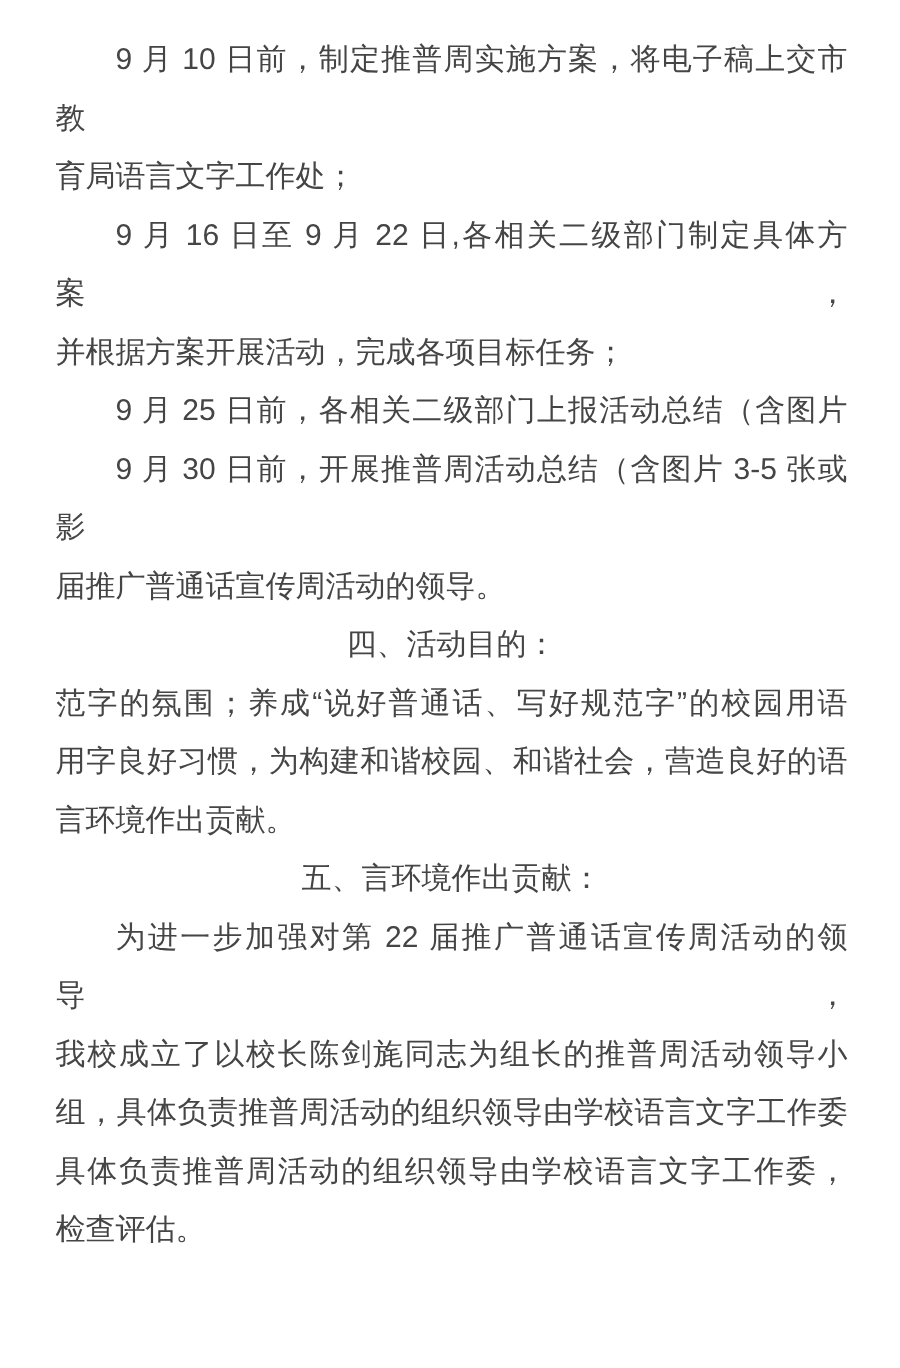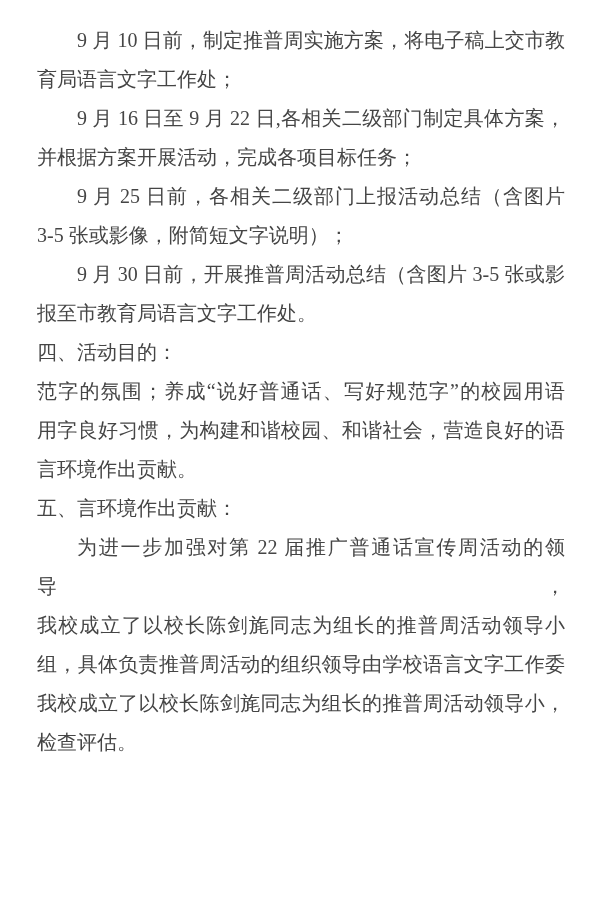--- a/index.html
+++ b/index.html
@@ -6,21 +6,21 @@
     margin: 0;
     padding: 0;
     background: #ffffff;
   }
   .page {
     position: relative;
     width: 600px;
     height: 912px;
     background: #ffffff;
     overflow: hidden;
-    font-family: Liberation Serif, serif;
+    font-family: Liberation Sans, sans-serif;
   }
   .doc {
     padding: 21px 35px 0 37px;
     font-size: 20px;
     line-height: 39px;
     color: #454545;
     -webkit-font-smoothing: antialiased;
   }
   .line {
     width: 528px;
@@ -29,40 +29,39 @@
   }
   .line.justify {
     text-align: justify;
     text-align-last: justify;
   }
   .line.indent {
     text-indent: 40px;
   }
   .line.heading,
   .line.subheading {
-    text-align: left;
+    text-align: center;
   }
 </style>
 </head>
 <body>
 
 <div class="page" style="background: rgb(255, 255, 255);">
   <div class="doc" style="color: rgb(69, 69, 69);">
       <div class="line justify indent">9 月 10 日前，制定推普周实施方案，将电子稿上交市教</div>
       <div class="line">育局语言文字工作处；</div>
       <div class="line justify indent">9 月 16 日至 9 月 22 日,各相关二级部门制定具体方案，</div>
       <div class="line">并根据方案开展活动，完成各项目标任务；</div>
       <div class="line justify indent">9 月 25 日前，各相关二级部门上报活动总结（含图片</div>
-      <div class="line">3-5 张或影像，附简短文字说明）；</div>
       <div class="line justify indent">9 月 30 日前，开展推普周活动总结（含图片 3-5 张或影</div>
-      <div class="line">报至市教育局语言文字工作处。</div>
+      <div class="line">届推广普通话宣传周活动的领导。</div>
       <div class="line heading">四、活动目的：</div>
       <div class="line justify">范字的氛围；养成“说好普通话、写好规范字”的校园用语</div>
       <div class="line justify">用字良好习惯，为构建和谐校园、和谐社会，营造良好的语</div>
       <div class="line">言环境作出贡献。</div>
       <div class="line heading">五、言环境作出贡献：</div>
       <div class="line justify indent">为进一步加强对第 22 届推广普通话宣传周活动的领导，</div>
       <div class="line justify">我校成立了以校长陈剑旄同志为组长的推普周活动领导小</div>
       <div class="line justify">组，具体负责推普周活动的组织领导由学校语言文字工作委</div>
-      <div class="line justify">我校成立了以校长陈剑旄同志为组长的推普周活动领导小，</div>
+      <div class="line justify">具体负责推普周活动的组织领导由学校语言文字工作委，</div>
       <div class="line">检查评估。</div>
     </div>
 </div>
 
 </body></html>

